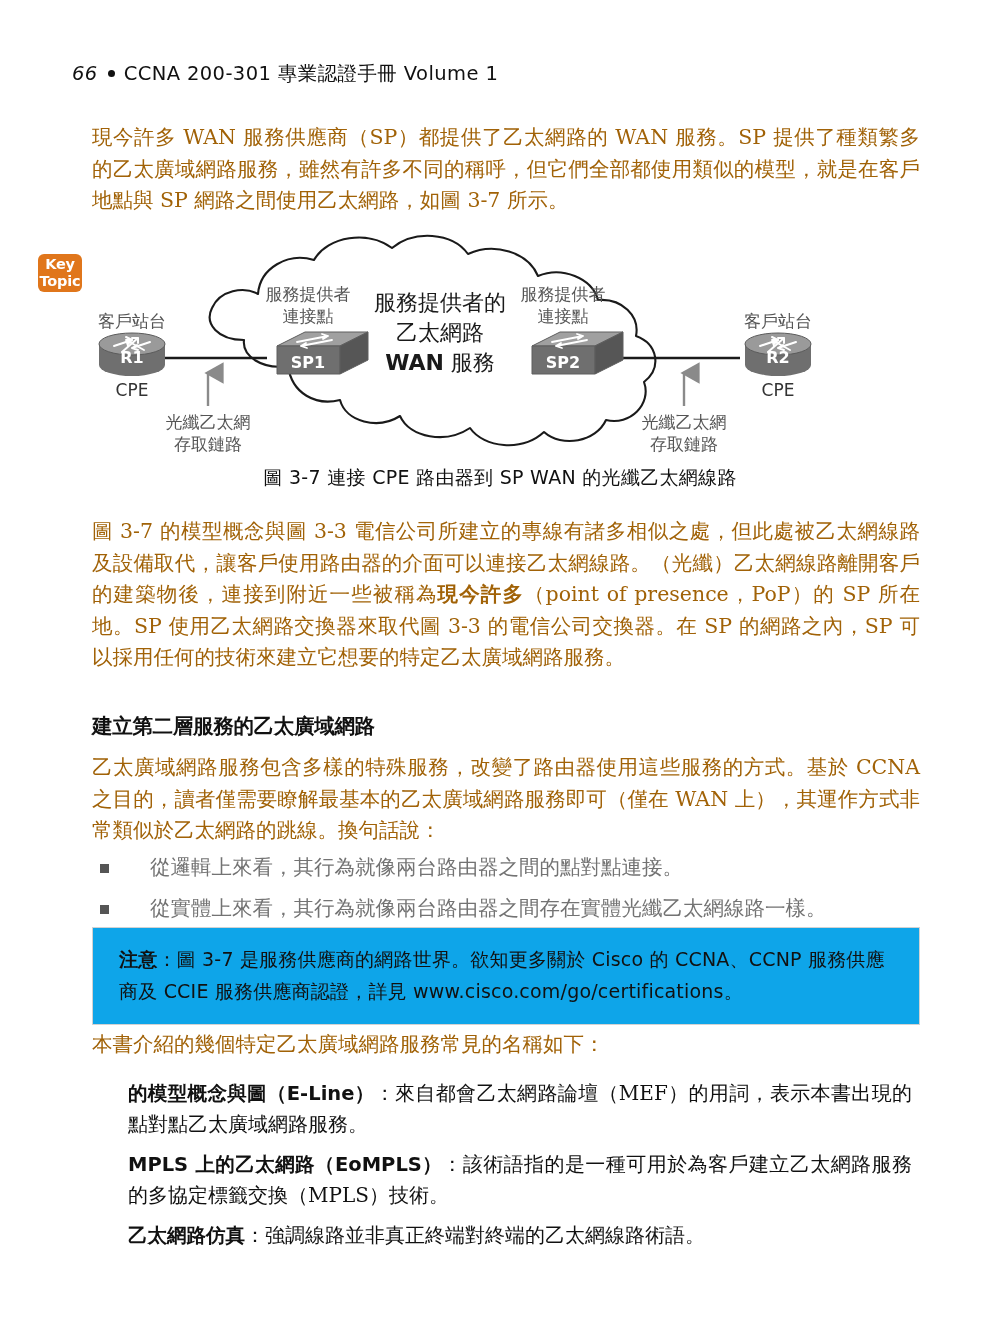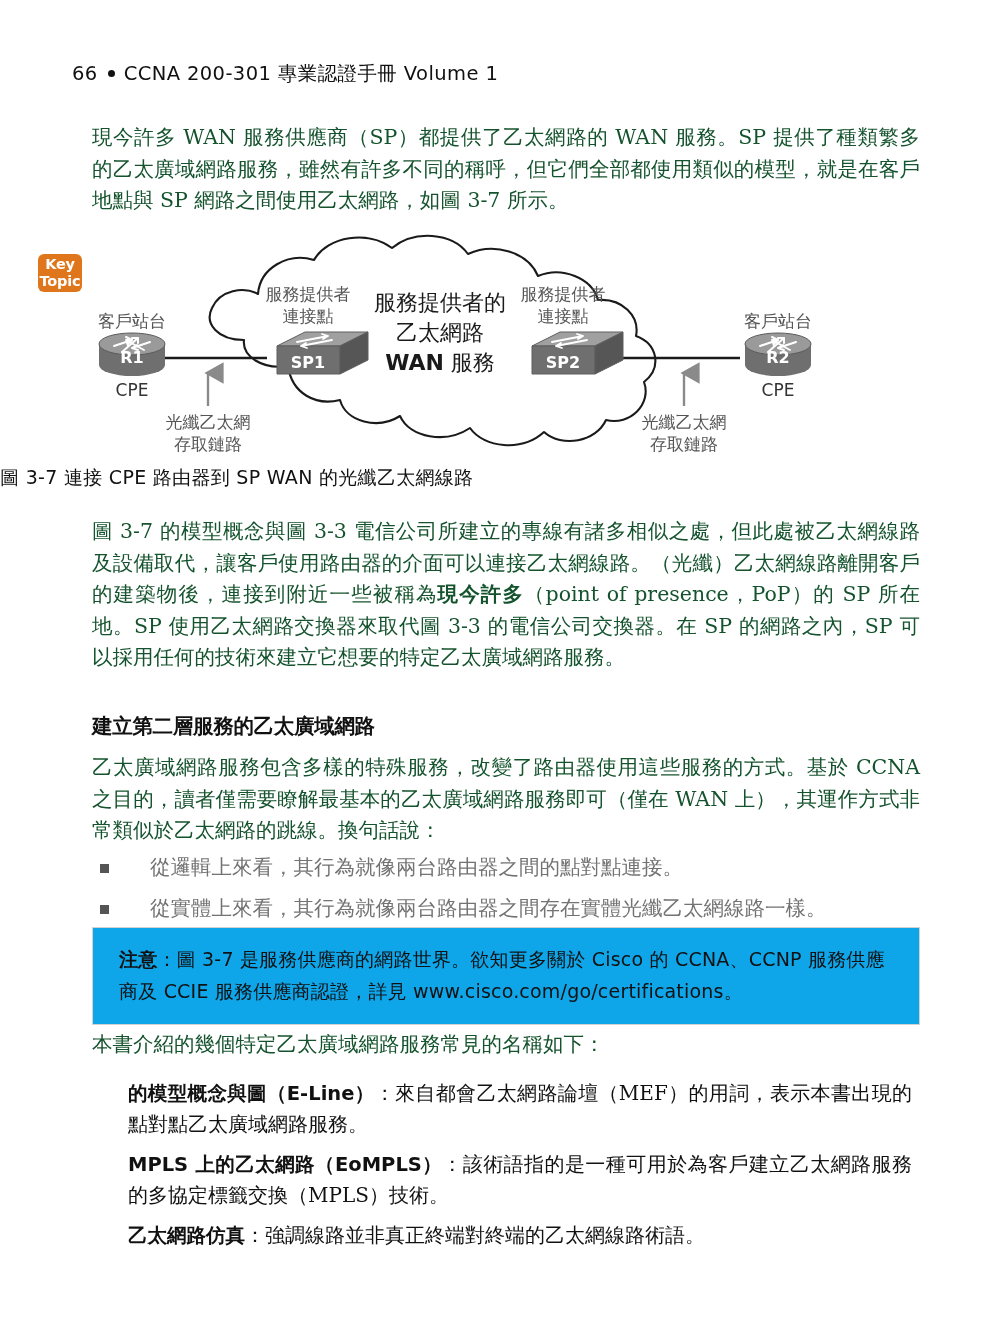--- a/index.html
+++ b/index.html
@@ -20,21 +20,21 @@
   
   .running-head {
     position: absolute;
     left: 72px;
     top: 60px;
     font-size: 19.5px;
     letter-spacing: 0.4px;
     color: #111;
     white-space: nowrap;
   }
-  .running-head .folio { margin-right: 8px; }
+  .running-head .folio { margin-right: 8px; font-style: italic; }
   .running-head .dot {
     display: inline-block;
     width: 7px; height: 7px;
     border-radius: 50%;
     background: #111;
     vertical-align: 3px;
     margin: 0 9px 0 2px;
   }
 
   
@@ -43,21 +43,21 @@
     left: 92px;
     width: 828px;
   }
   p.body {
     margin: 0;
     font-family: "DejaVu Serif", "Liberation Serif", serif;
     font-size: 20.5px;
     line-height: 31.5px;
     text-align: justify;
     text-justify: inter-ideograph;
-    color: #14532d;
+    color: #a16207;
   }
 
   
   .key-topic {
     position: absolute;
     left: 38px;
     top: 216px;
     width: 44px;
     height: 38px;
     background: #e0761b;
@@ -82,21 +82,21 @@
     width: 828px;
     height: 232px;
   }
   .figure svg { display: block; }
 
   .fig-caption {
     position: absolute;
     left: 0;
     top: 465px;
     width: 1000px;
-    text-align: left;
+    text-align: center;
     font-family: "DejaVu Sans", "Liberation Sans", sans-serif;
     font-size: 19px;
     color: #111;
     letter-spacing: 0.3px;
   }
 
   
   h2.section-head {
     margin: 0;
     font-family: "DejaVu Sans", "Liberation Sans", sans-serif;

